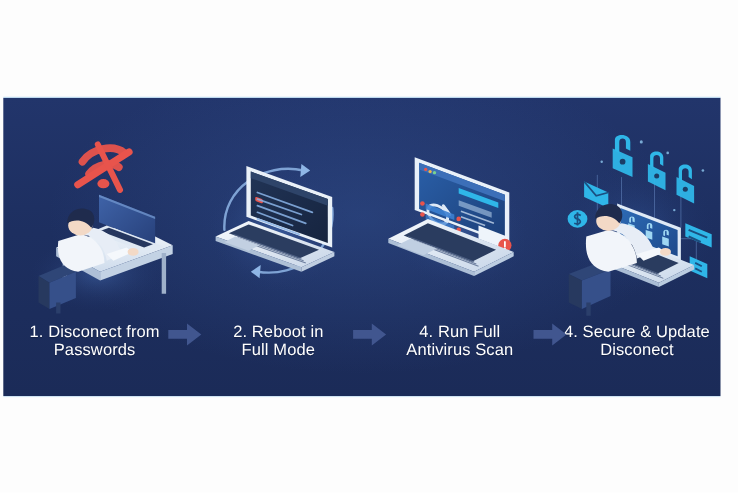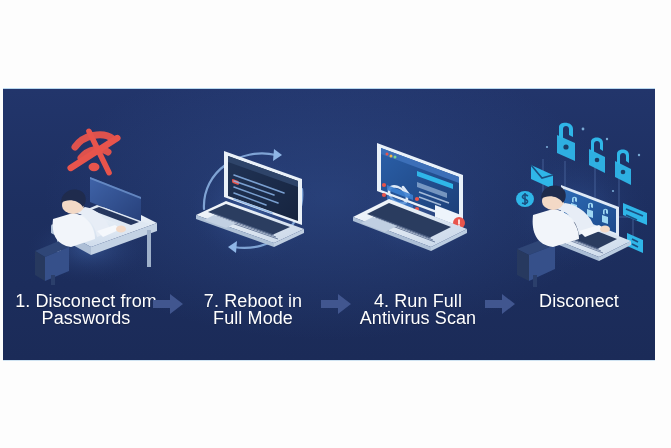--- a/index.html
+++ b/index.html
@@ -31,21 +31,21 @@
   .step.s2{left:175px;}
   .step.s3{left:340px;}
   .step.s4{left:500px;width:152px;}
 
   .art{position:absolute;left:0;top:0;width:100%;height:190px;}
   .art svg{display:block;width:100%;height:100%;}
 
   .caption{
     position:absolute;left:0;top:194px;width:100%;
     text-align:center;color:#ffffff;
-    font-size:18px;line-height:17px;letter-spacing:.1px;
+    font-size:15px;line-height:17px;letter-spacing:.1px;
     text-shadow:0 1px 1px rgba(0,0,0,.25);
   }
   .caption .ln{display:block;}
 
   .arrow{position:absolute;width:34px;height:26px;}
   .arrow.a1{left:148px;top:202px;}
   .arrow.a2{left:316px;top:202px;}
   .arrow.a3{left:480px;top:202px;}
   .arrow svg{display:block;width:100%;height:100%;}
 </style>
@@ -159,21 +159,21 @@
             <path d="M30 113 L94 136 L112 128 L48 105 Z" fill="#2b3d60"></path>
             <g stroke="#55688c" stroke-width="1" opacity=".8">
               <path d="M34 114 L96 136"></path>
                 <path d="M38 117 L98 138"></path>
                 <path d="M42 120 L100 140"></path>
             </g>
             <path d="M26 121 L48 129 L58 124 L36 116 Z" fill="#c2d0e2"></path>
           </svg>
         </div>
         <div class="caption">
-          <span class="ln">7. Reboot in</span>
+          <span class="ln">2. Reboot in</span>
           <span class="ln">Full Mode</span>
         </div>
       </div>
 
       <div class="step s3">
         <div class="art">
           <svg viewBox="0 0 150 190" xmlns="http://www.w3.org/2000/svg">
             <defs>
               <linearGradient id="g3base" x1="0" y1="0" x2="1" y2="1">
                 <stop offset="0" stop-color="#f7fafd"></stop>
@@ -347,20 +347,21 @@
 
             <path d="M30 116 C28 134, 34 146, 50 148 L76 140 C76 126, 66 112, 50 110 Z" fill="#f2f5fa"></path>
             <path d="M50 110 C64 110, 74 122, 76 136 L92 130 C88 116, 76 106, 62 104 Z" fill="#e7edf6"></path>
             <path d="M76 132 L96 126 L102 130 L82 138 Z" fill="#f5f8fc"></path>
             <ellipse cx="50" cy="102" rx="11" ry="9" fill="#f3d9c6"></ellipse>
             <path d="M38 100 C38 88, 50 84, 58 88 C64 91, 64 100, 60 104 C54 96, 44 96, 38 100 Z" fill="#1f2b4d"></path>
             <ellipse cx="102" cy="130" rx="5" ry="3.6" fill="#f3d9c6"></ellipse>
           </svg>
         </div>
         <div class="caption">
+          <span class="ln">4. Secure &amp; Update</span>
           <span class="ln">Disconect</span>
         </div>
       </div>
 
       <div class="arrow a1">
         <svg viewBox="0 0 34 26" xmlns="http://www.w3.org/2000/svg">
           <path d="M2 9 L19 9 L19 3 L32 13 L19 23 L19 17 L2 17 Z" fill="#41568f"></path>
         </svg>
       </div>
       <div class="arrow a2">

